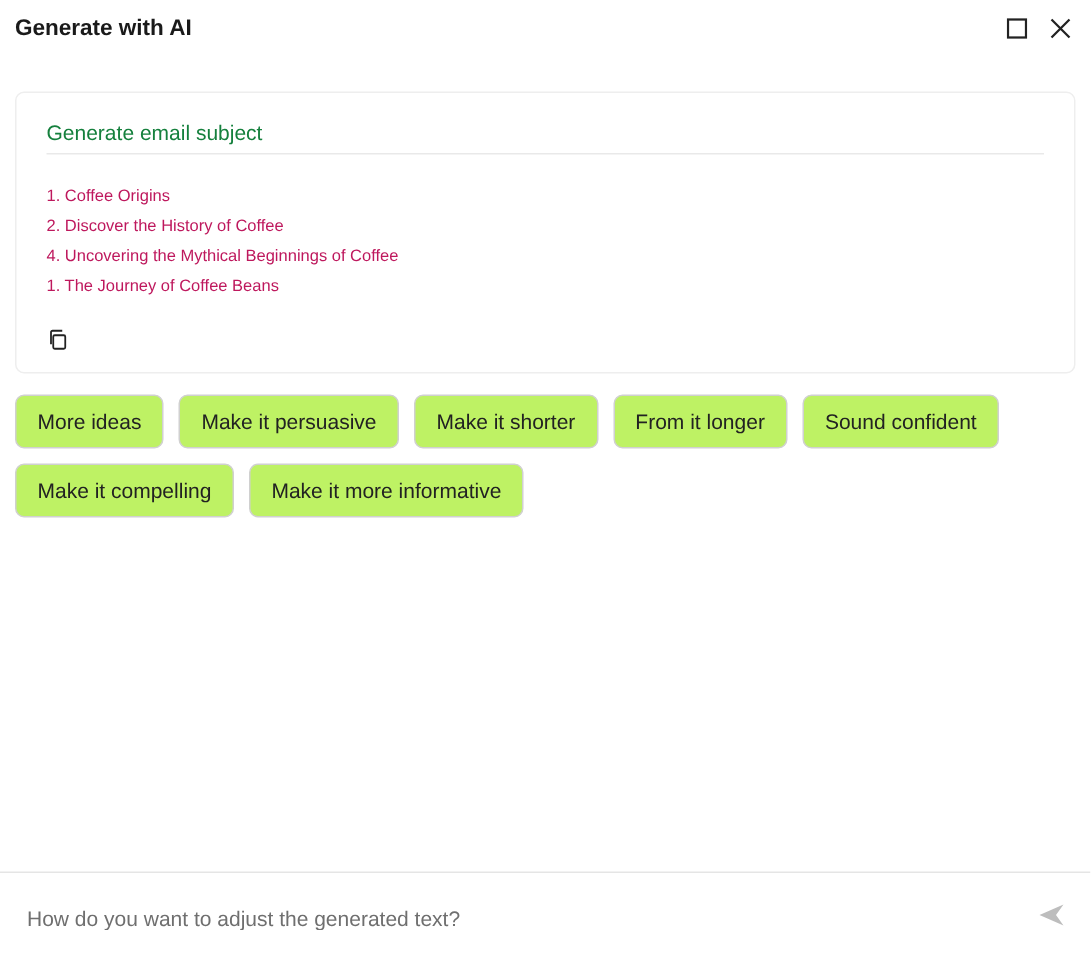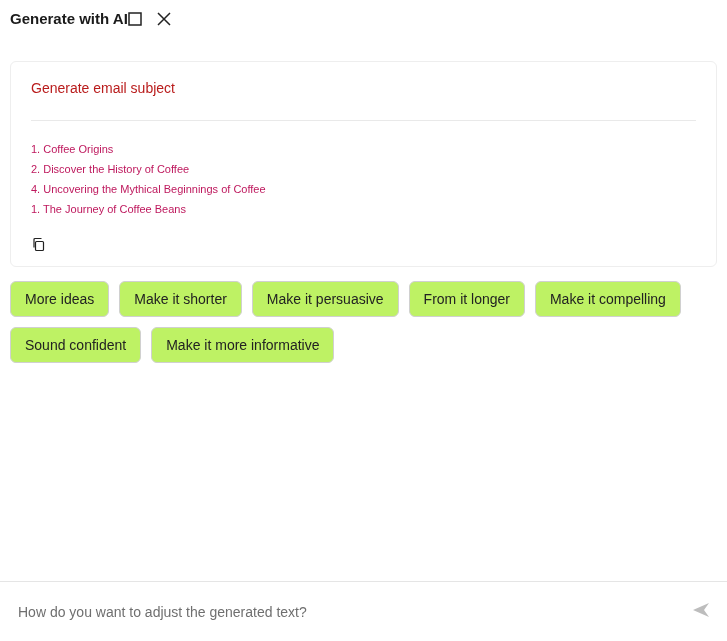--- a/index.html
+++ b/index.html
@@ -9,21 +9,21 @@
       font-family: -apple-system, BlinkMacSystemFont, "Segoe UI", Helvetica, Arial, sans-serif;
       background: #fff;
       color: #222;
       display: flex;
       flex-direction: column;
       overflow: hidden;
     }
     .header {
       display: flex;
       align-items: center;
-      justify-content: flex-start;
+      justify-content: space-between;
       padding: 10px 12px 10px 10px;
     }
     .title {
       font-weight: 700;
       font-size: 15px;
       color: #1a1a1a;
     }
     .header-icons {
       display: flex;
       gap: 14px;
@@ -44,23 +44,23 @@
     .card {
       margin: 24px 10px 0 10px;
       border: 1px solid #eee;
       border-radius: 6px;
       background: #fff;
       padding: 18px 20px 14px 20px;
       box-shadow: 0 0 0 0 rgba(0,0,0,0);
     }
     .card-title {
       font-size: 14px;
-      color: #b91c1c;
+      color: #15803d;
       font-weight: 400;
-      padding-bottom: 24px;
+      padding-bottom: 6px;
       border-bottom: 1px solid #e9e9e9;
     }
     .results {
       list-style: none;
       padding: 18px 0 8px 0;
     }
     .results li {
       font-size: 11px;
       line-height: 20px;
       color: #be185d;
@@ -152,25 +152,25 @@
           <rect x="4.5" y="4.5" width="8" height="9" rx="1" fill="none" stroke="#222" stroke-width="1.2"></rect>
           <path d="M3 10.5 V2.5 A1 1 0 0 1 4 1.5 H10.5" fill="none" stroke="#222" stroke-width="1.2"></path>
         </svg>
       </span>
     </button>
   </div>
 </div>
 
 <div class="chips">
   <button class="chip">More ideas</button>
+  <button class="chip">Make it persuasive</button>
   <button class="chip">Make it shorter</button>
-  <button class="chip">Make it persuasive</button>
   <button class="chip">From it longer</button>
+  <button class="chip">Sound confident</button>
   <button class="chip">Make it compelling</button>
-  <button class="chip">Sound confident</button>
   <button class="chip">Make it more informative</button>
 </div>
 
 <div class="spacer"></div>
 
 <div class="footer">
   <input class="prompt-input" type="text" placeholder="How do you want to adjust the generated text?" style="">
   <button class="send-btn" aria-label="Send">
     <span>
       <svg width="20" height="20" viewBox="0 0 20 20">

